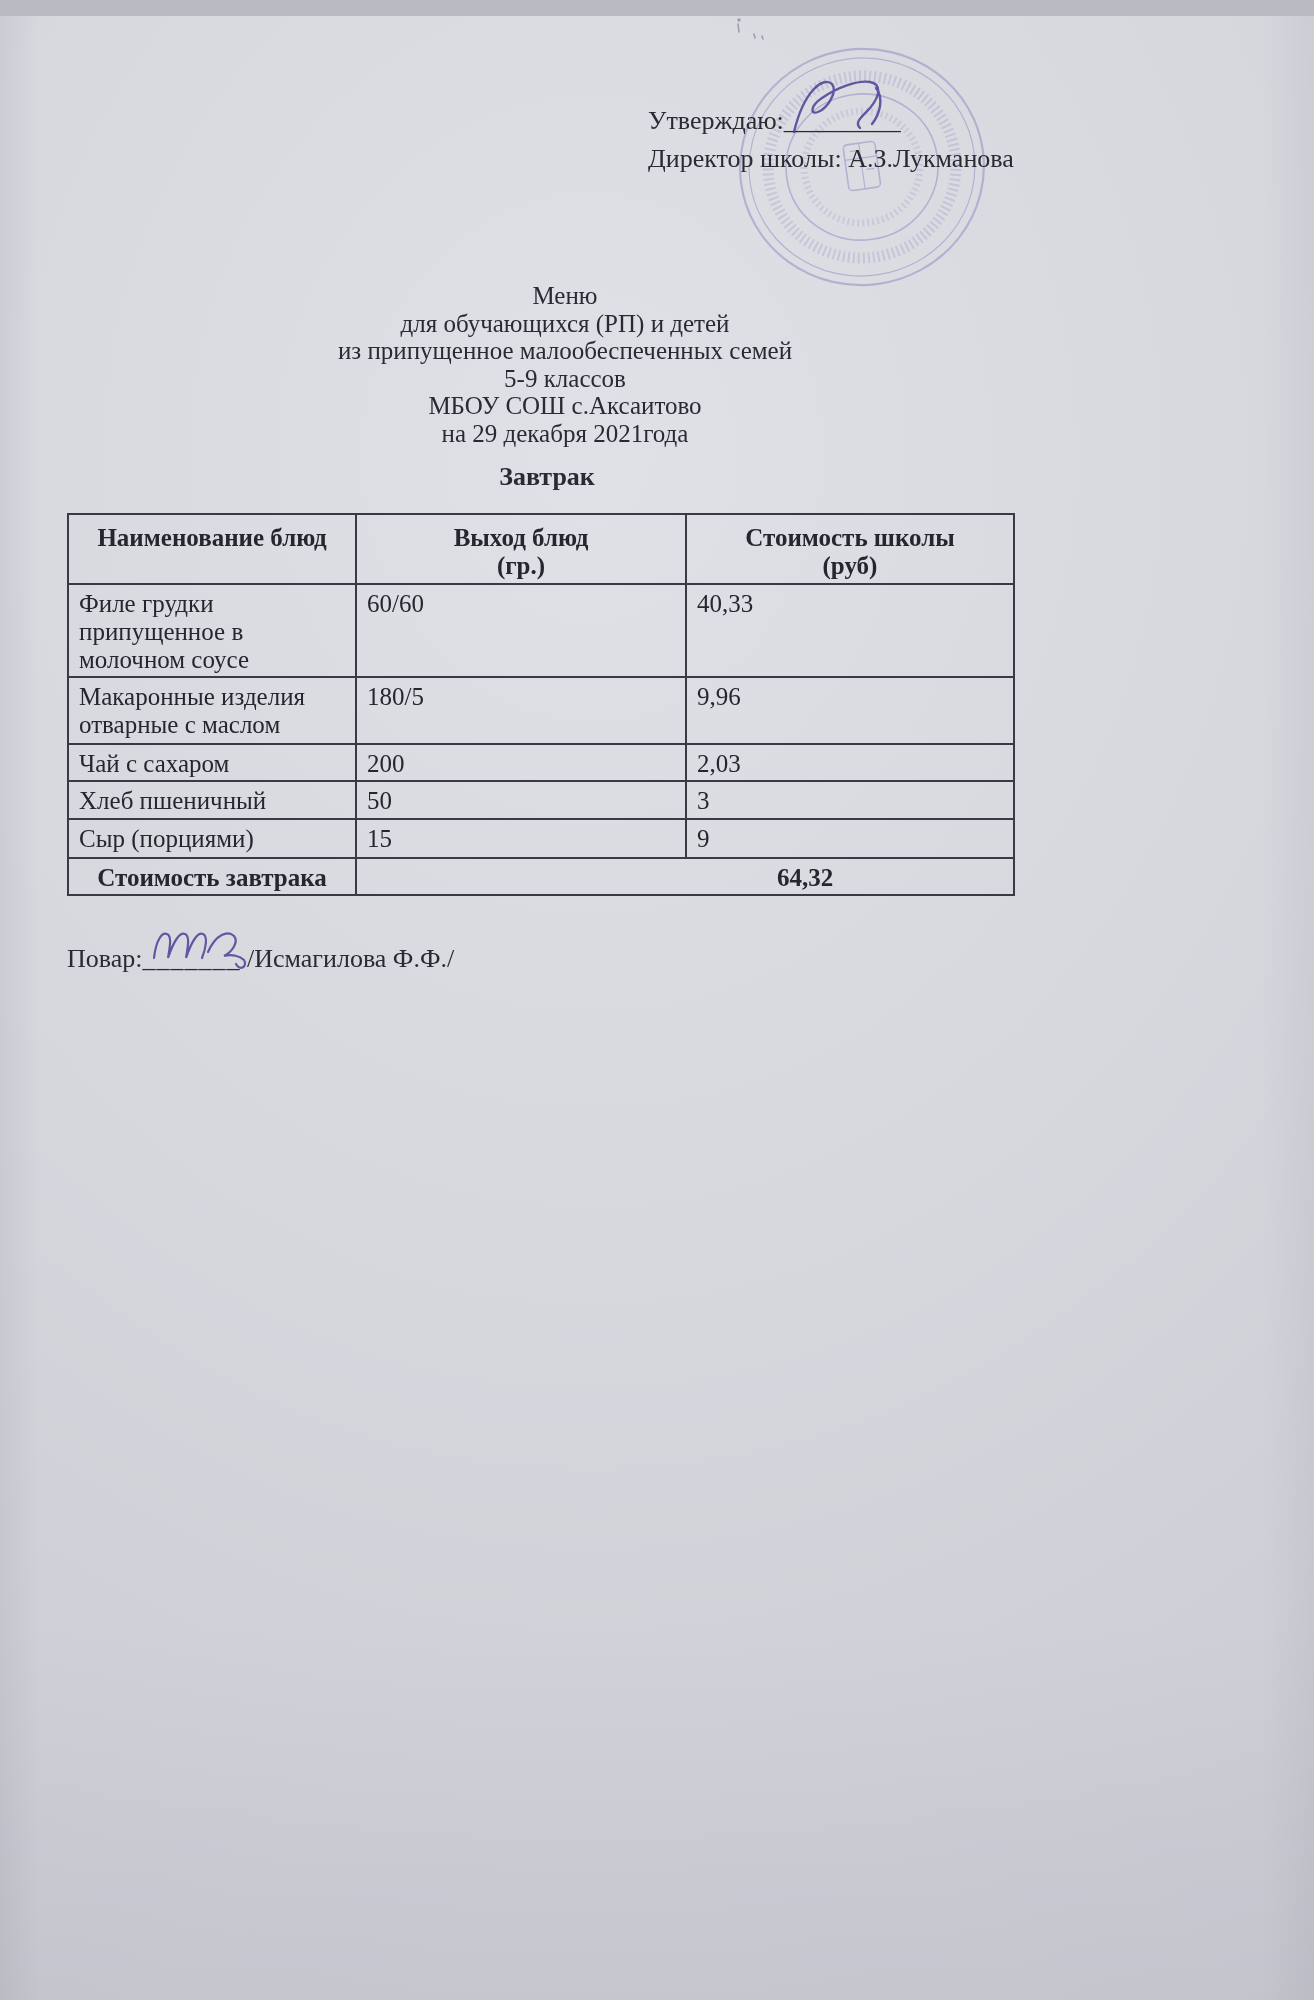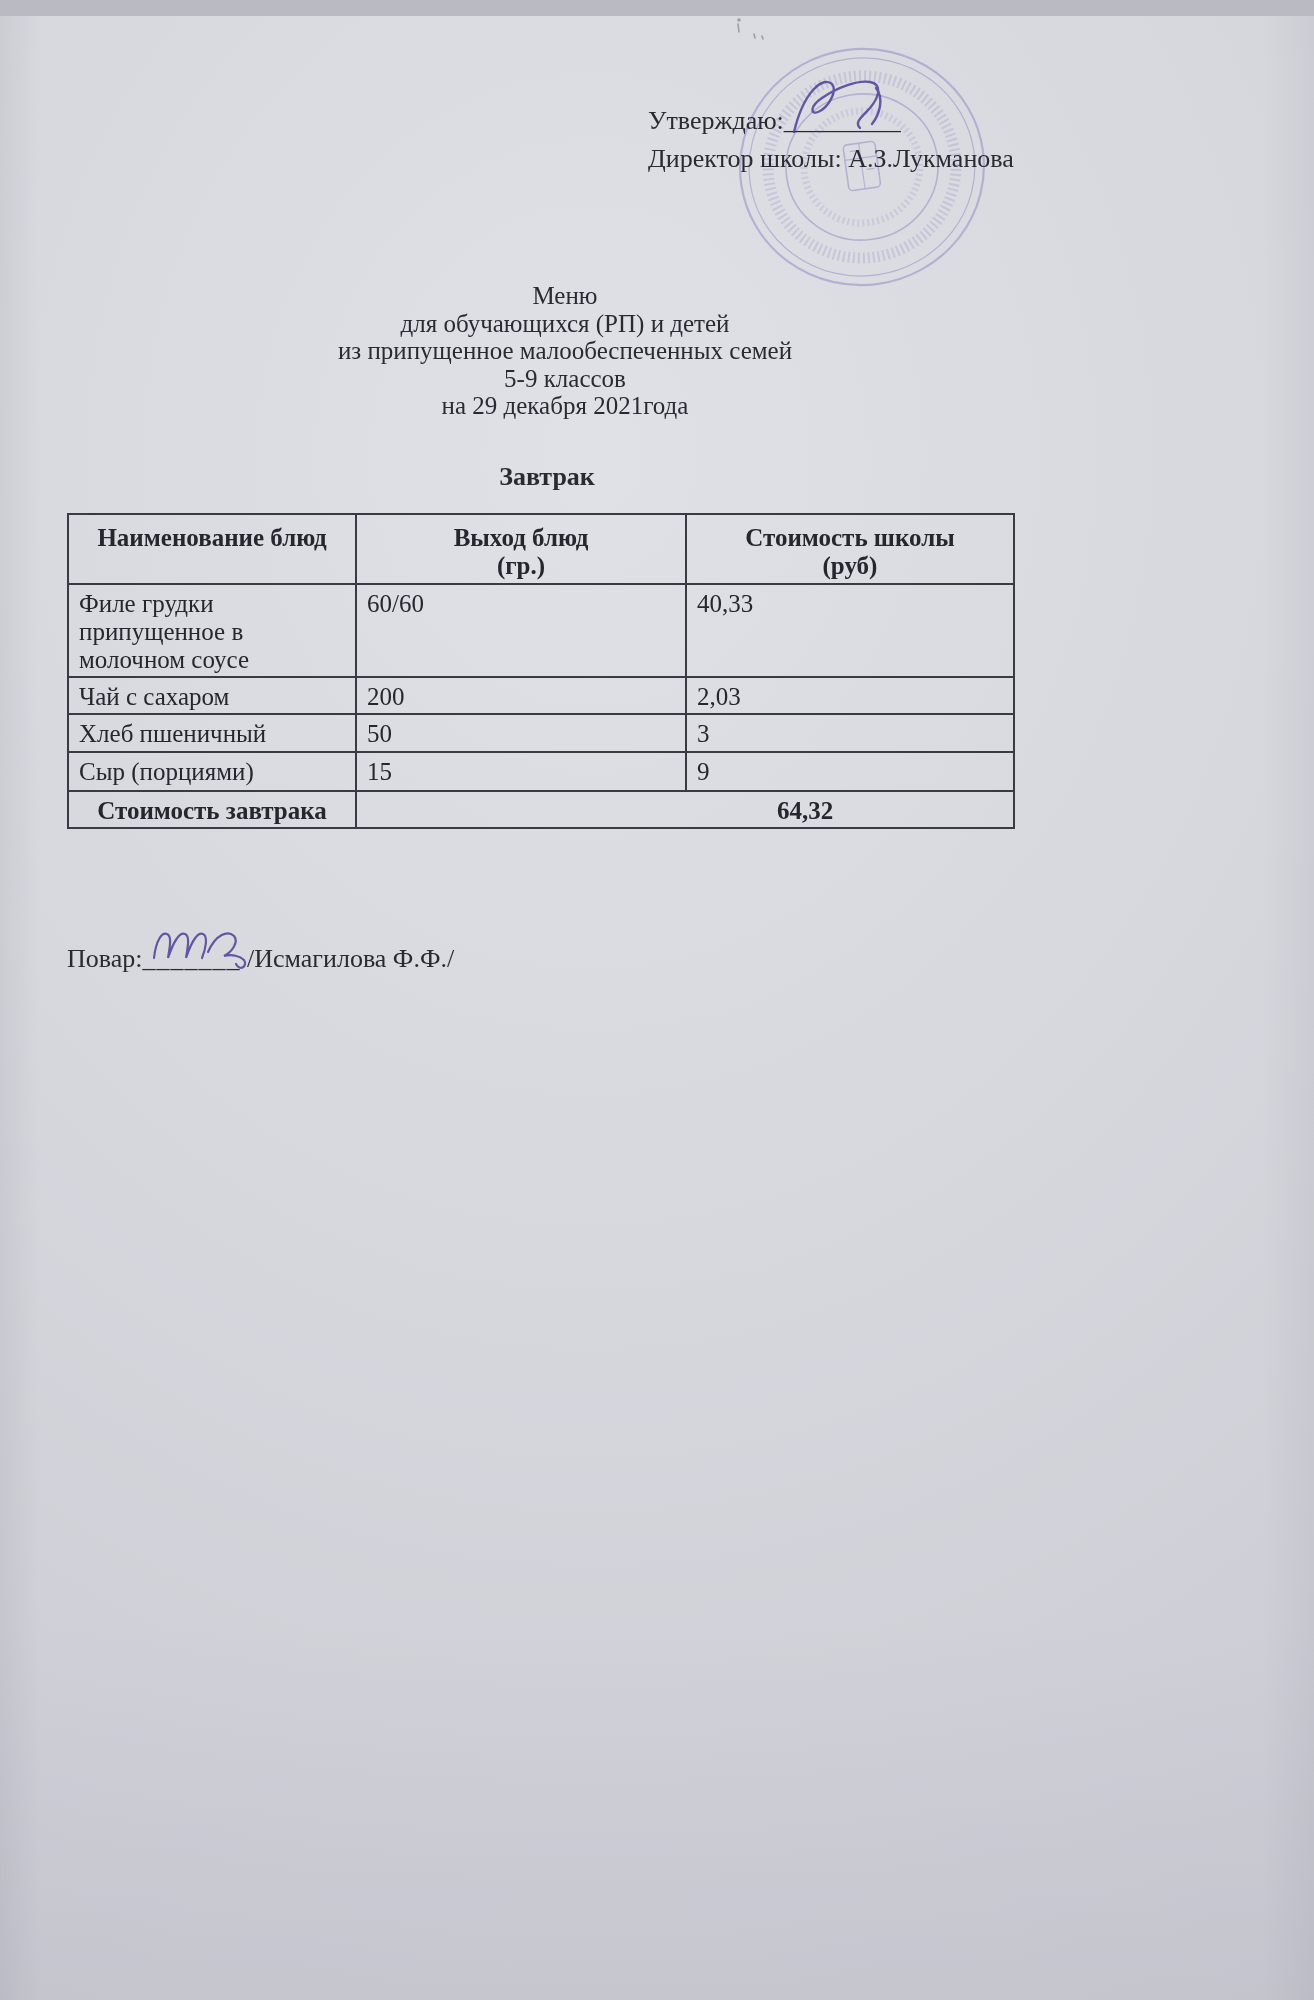--- a/index.html
+++ b/index.html
@@ -81,20 +81,21 @@
       <path d="M14 62 C24 20, 44 6, 52 14 C58 21, 48 38, 38 42 C30 45, 30 36, 42 28 C58 17, 78 10, 90 12 C102 14, 100 26, 90 38 C82 47, 74 52, 80 58"></path>
       <path d="M96 18 C104 28, 100 44, 92 54"></path>
     </g>
   </svg>
 
   <div class="title-block">
     <div>Меню</div>
     <div>для обучающихся (РП) и детей</div>
     <div>из припущенное малообеспеченных семей</div>
     <div>5-9 классов</div>
+    <div>МБОУ СОШ с.Аксаитово</div>
     <div>на 29 декабря  2021года</div>
   </div>
 
   <div class="meal-title">Завтрак</div>
 
   <table class="menu-table">
     <colgroup>
         <col style="width:288px">
         <col style="width:330px">
         <col style="width:328px">
@@ -104,20 +105,25 @@
         <th>Наименование блюд</th>
         <th><span>Выход блюд</span><br><span>(гр.)</span></th>
         <th><span>Стоимость школы</span><br><span>(руб)</span></th>
       </tr>
     </thead>
     <tbody>
       <tr class="h-r1">
         <td>Филе грудки припущенное в молочном соусе</td>
         <td>60/60</td>
         <td>40,33</td>
+      </tr>
+      <tr class="h-r2">
+        <td>Макаронные изделия отварные с маслом</td>
+        <td>180/5</td>
+        <td>9,96</td>
       </tr>
       <tr class="h-r3">
         <td>Чай с сахаром</td>
         <td>200</td>
         <td>2,03</td>
       </tr>
       <tr class="h-r4">
         <td>Хлеб пшеничный</td>
         <td>50</td>
         <td>3</td>

